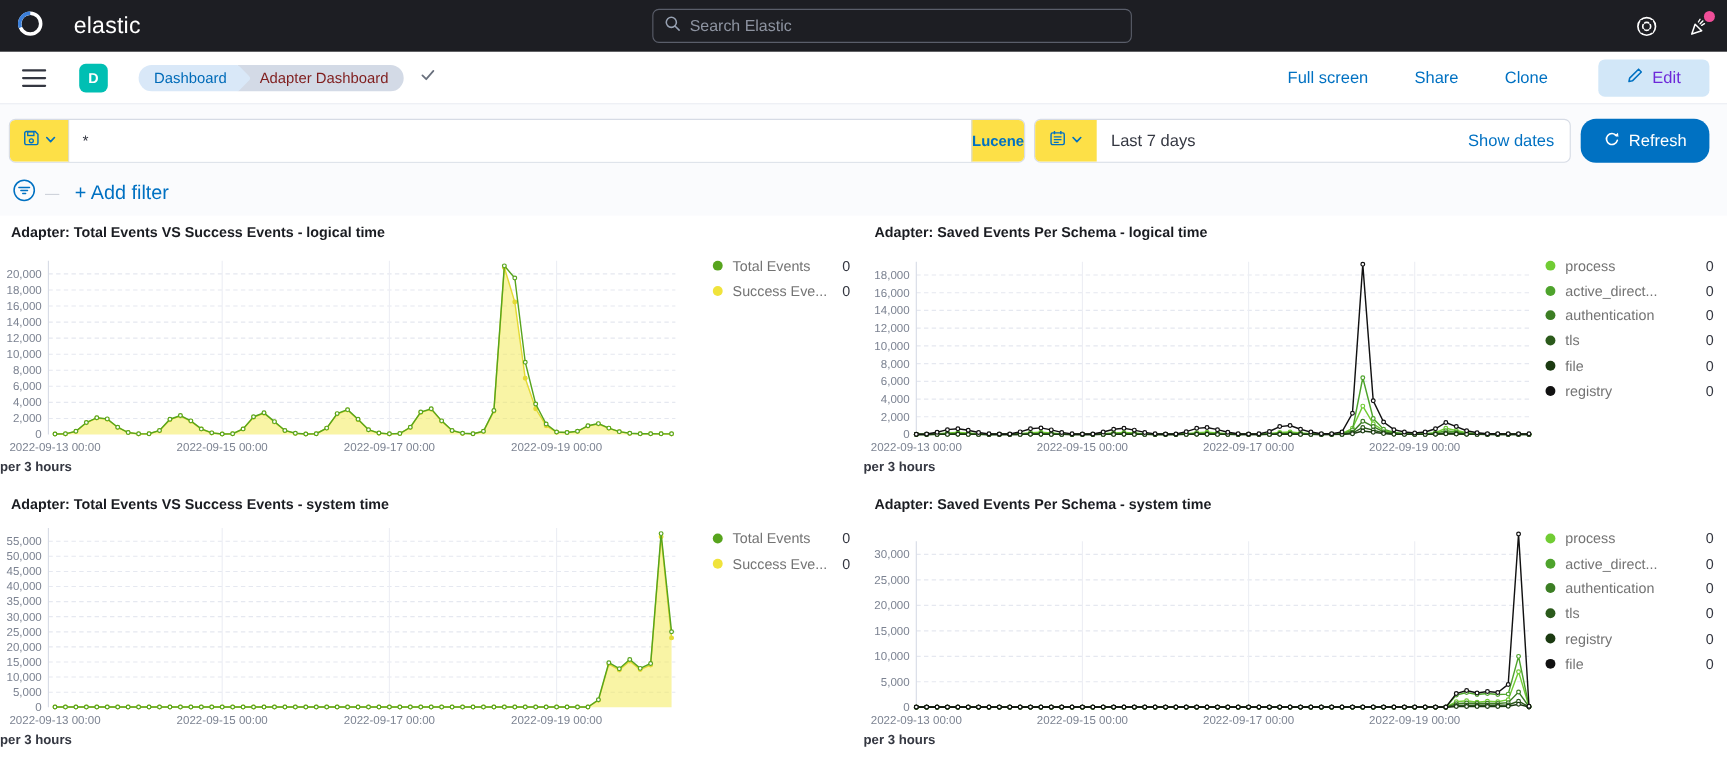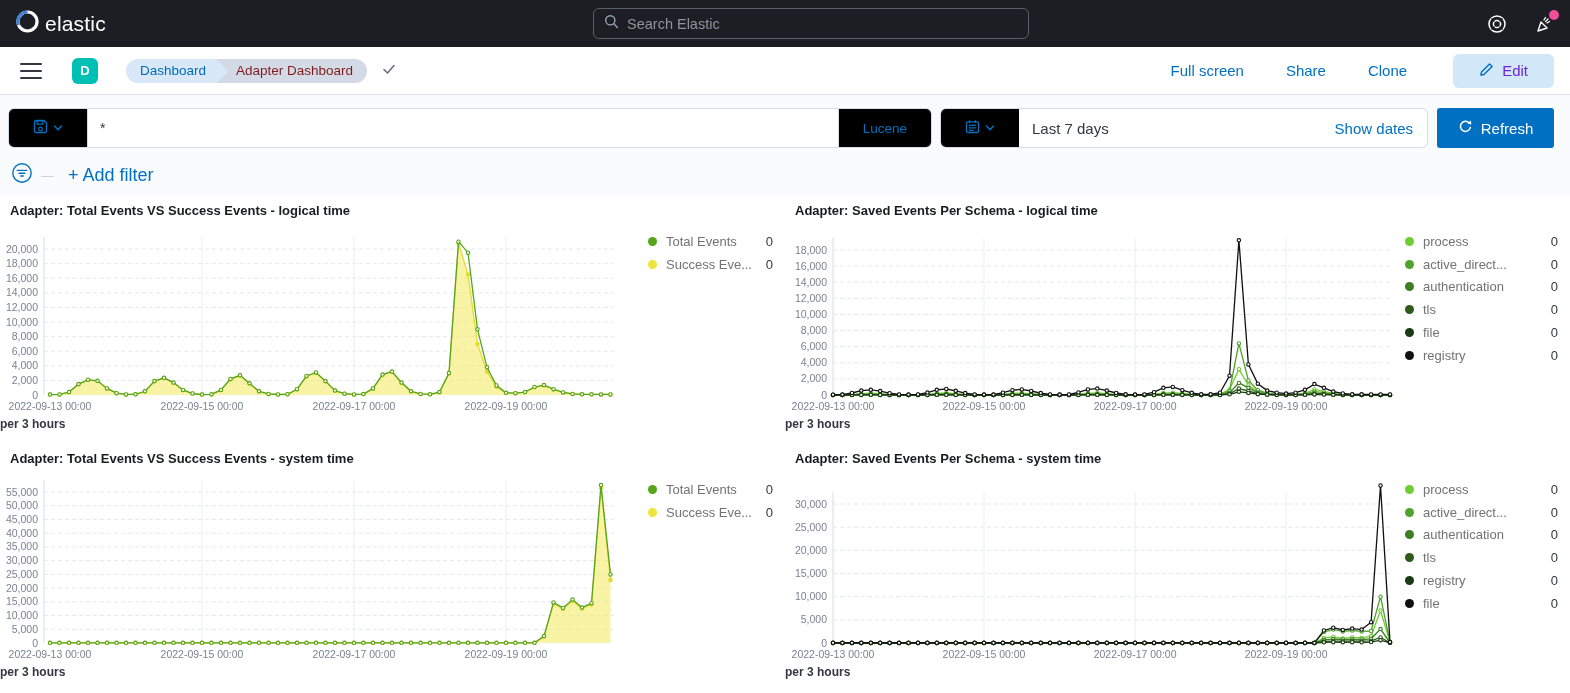--- a/index.html
+++ b/index.html
@@ -1,21 +1,21 @@
 <!DOCTYPE html>
 <html><head>
 <meta charset="utf-8">
 <style>
   * { box-sizing: border-box; margin: 0; padding: 0; }
   html,body { width:1570px; height:693px; overflow:hidden; background:#fff;
     font-family:"Liberation Sans","DejaVu Sans",sans-serif; }
 
   
   .topbar { position:relative; height:47px; background:#1d1e23; display:flex; align-items:center; }
-  .brand { display:flex; align-items:center; gap:4px; padding-left:14px; }
+  .brand { display:flex; align-items:center; gap:26px; padding-left:14px; }
   .brand-name { color:#fff; font-size:21px; letter-spacing:.2px; }
   .global-search { position:absolute; left:593px; top:8px; width:436px; height:31px;
     background:transparent; border:1px solid #5a5e6a; border-radius:6px;
     display:flex; align-items:center; padding:0 10px; gap:8px; }
   .global-search input { flex:1; background:transparent; border:none; outline:none;
     color:#d4dae5; font-size:14.5px; font-family:inherit; }
   .global-search input::placeholder { color:#8d93a0; }
   .top-icons { position:absolute; right:14px; top:0; height:47px; display:flex; align-items:center; gap:26px; }
   .icon-btn { position:relative; width:22px; height:22px; display:flex; align-items:center; justify-content:center; cursor:pointer; }
   .pink-dot { position:absolute; right:-3px; top:-3px; width:10px; height:10px; border-radius:50%; background:#f04e98; }
@@ -36,30 +36,30 @@
   .crumb-check { margin-left:14px; cursor:pointer; }
   .nav-actions { margin-left:auto; display:flex; align-items:center; gap:42px; }
   .nav-link { color:#0071c2; font-size:15px; cursor:pointer; }
   .edit-btn { display:flex; align-items:center; gap:8px; background:#d2e7f8; color:#6d28d9;
     font-size:15px; font-weight:500; border:none; border-radius:6px; height:34px; padding:0 26px; cursor:pointer; margin-left:4px; font-family:inherit; }
 
   
   .querysec { background:#fafbfd; padding:13px 8px 0 8px; height:101px; }
   .qrow { display:flex; align-items:stretch; height:40px; }
   .query-group { flex:0 0 924px; display:flex; background:#fff; border:1px solid #d6dbe5; border-radius:6px; overflow:hidden; }
-  .addon { background:#000000; display:flex; align-items:center; justify-content:center; gap:5px; padding:0 24px; cursor:pointer; }
+  .addon { background:#fde047; display:flex; align-items:center; justify-content:center; gap:5px; padding:0 0; cursor:pointer;font-weight:bold; }
   .addon-left { border-right:1px solid #d6dbe5; flex:0 0 54px; }
   .addon-right { border-left:1px solid #d6dbe5; }
   .query-input { flex:1; border:none; outline:none; padding:0 12px; font-size:14px; color:#343741; font-family:inherit; background:#fff; }
   .lang-label { color:#0071c2; font-size:13.5px; }
   .date-group { flex:0 0 488px; margin-left:8px; display:flex; align-items:center; background:#fff; border:1px solid #d6dbe5; border-radius:6px; overflow:hidden;text-align:center; }
   .date-addon { align-self:stretch; flex:0 0 56px; }
   .time-text { font-size:15px; color:#343741; padding-left:13px; cursor:pointer; }
   .show-dates { margin-left:auto; padding-right:14px; color:#0071c2; font-size:15px; cursor:pointer; }
-  .refresh-btn { flex:0 0 117px; margin-left:9px; background:#0071c2; color:#fff; border:none; border-radius:3px;
+  .refresh-btn { flex:0 0 117px; margin-left:9px; background:#0071c2; color:#fff; border:none; border-radius:14px;
     font-size:15px; font-weight:500; display:flex; align-items:center; justify-content:center; gap:8px; cursor:pointer; font-family:inherit; }
   .frow { display:flex; align-items:center; margin-top:14px; padding-left:3px; gap:8px; }
   .filter-dash { color:#c9cdd6; font-size:13px; }
   .add-filter { color:#0071c2; font-size:18px; cursor:pointer; margin-left:6px; }
 
   
   .charts { display:grid; grid-template-columns:785px 785px; grid-template-rows:248px 249px; }
   .panel { padding-top:7px; }
   .panel-title { font-size:13px; font-weight:700; color:#1a1c21; padding-left:10px; margin-bottom:5px; white-space:nowrap; }
   .chart-wrap { display:flex; align-items:flex-start; }

